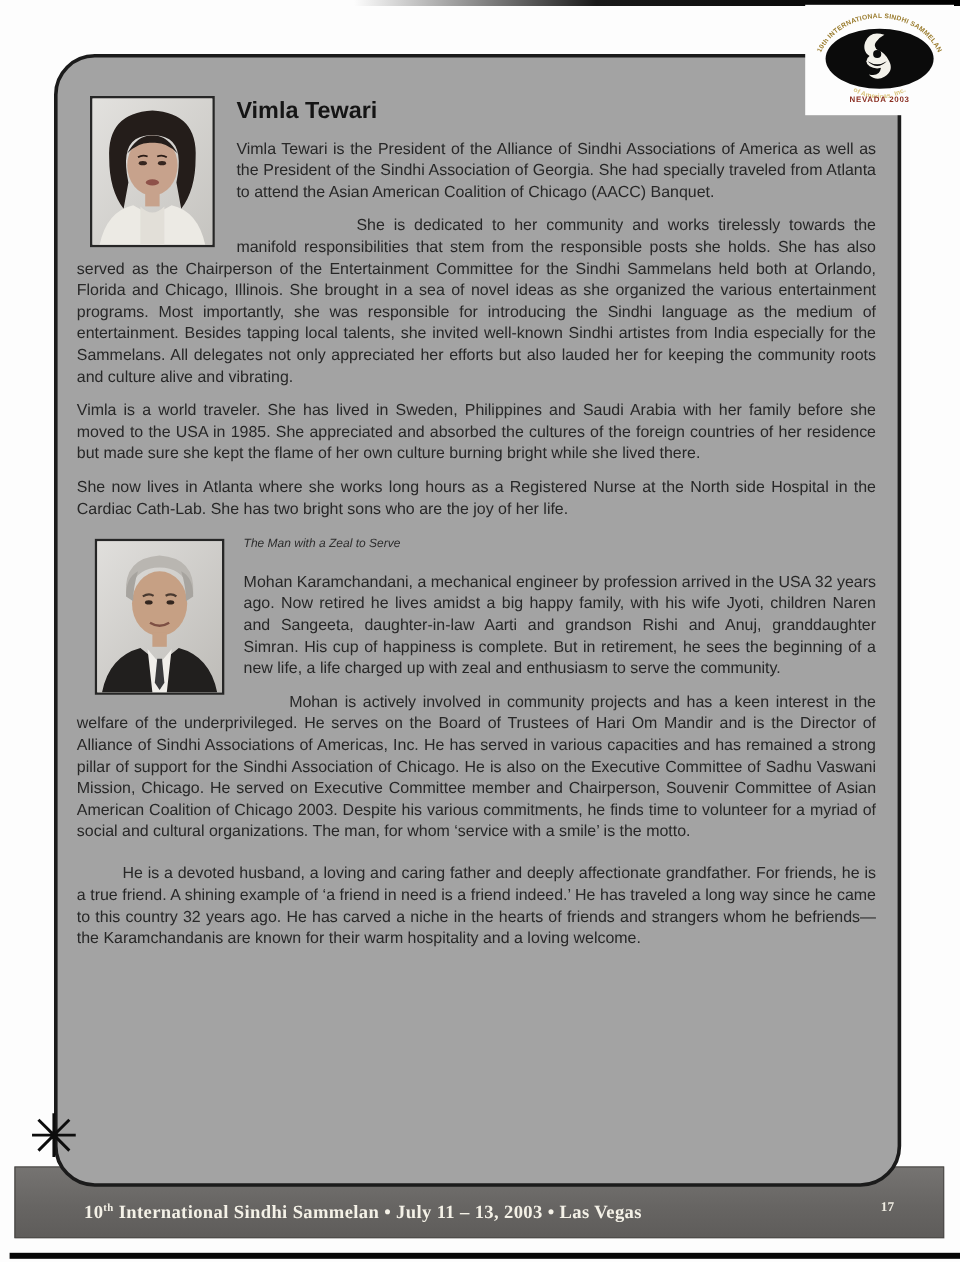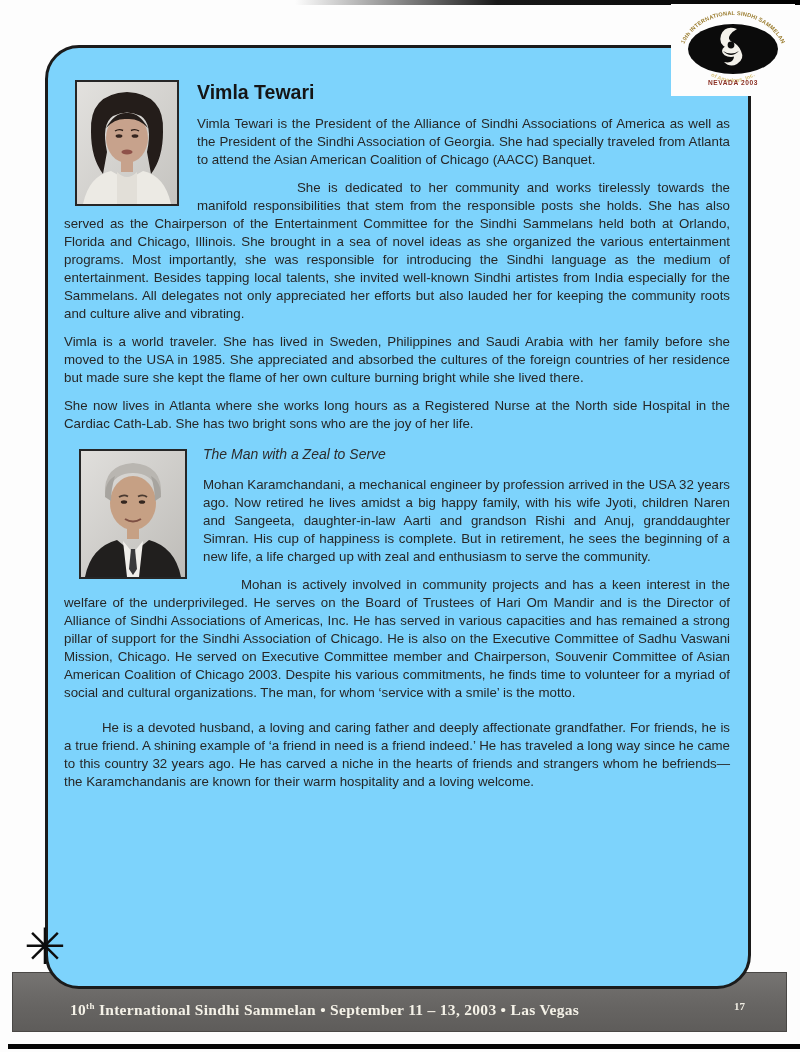--- a/index.html
+++ b/index.html
@@ -16,36 +16,36 @@
                background:linear-gradient(#767472,#676563 55%,#5e5c5a);
                box-shadow:inset 0 0 0 1px #4a4846;z-index:1;}
   .footer-text{position:absolute;left:58px;top:29px;color:#f4f1e7;
                font-family:"Liberation Serif",serif;font-weight:bold;font-size:15.5px;
                letter-spacing:.3px;white-space:nowrap;}
   .footer-text sup{font-size:9px;vertical-align:super;}
   .page-number{position:absolute;right:42px;top:28px;color:#efece2;
                font-family:"Liberation Serif",serif;font-weight:bold;font-size:11px;}
 
   
-  .card{position:absolute;left:45px;top:45px;width:706px;height:944px;background:#7dd3fc;
+  .card{position:absolute;left:45px;top:45px;width:706px;height:944px;background:#a3a3a3;
         border:3px solid #1b1b1b;border-radius:34px;box-sizing:border-box;
         padding:0 18px 0 16px;z-index:2;overflow:hidden;}
 
   .bio{color:#272727;font-size:13.3px;line-height:18px;}
   .bio::after{content:"";display:block;clear:both;}
   .bio-vimla{padding-top:32px;}
   .bio-mohan{padding-top:12px;}
 
   .photo{float:left;border:2px solid #262626;background:#d8d6d2;}
   .photo svg{display:block;}
   .photo-vimla{margin:0 18px 6px 11px;}
   .photo-mohan{margin:4px 16px 6px 15px;}
 
   h2{font-size:19.5px;line-height:22px;margin:1px 0 7px 0;color:#151515;font-weight:bold;}
-  .subtitle{font-style:italic;font-size:14px;color:#2d2d2d;margin:0 0 13px 0;}
+  .subtitle{font-style:italic;font-size:10px;color:#2d2d2d;margin:0 0 13px 0;}
   p{margin:10px 0 0 0;text-align:justify;}
   p.p-first{margin-top:12px;}
   .indent-xl{text-indent:100px;}
   .indent-md{text-indent:38px;}
   .gap-top{margin-top:17px;}
 
   
   .asterisk{position:absolute;left:24px;top:922px;font-size:50px;line-height:50px;
             color:#0d0d0d;z-index:3;font-family:"DejaVu Sans",sans-serif;}
 
@@ -122,21 +122,21 @@
       <div class="subtitle">The Man with a Zeal to Serve</div>
       <p class="p-first">Mohan Karamchandani, a mechanical engineer by profession arrived in the USA 32 years ago. Now retired he lives amidst a big happy family, with his wife Jyoti, children Naren and Sangeeta, daughter-in-law Aarti and grandson Rishi and Anuj, granddaughter Simran. His cup of happiness is complete. But in retirement, he sees the beginning of a new life, a life charged up with zeal and enthusiasm to serve the community.</p>
       <p class="indent-md">Mohan is actively involved in community projects and has a keen interest in the welfare of the underprivileged. He serves on the Board of Trustees of Hari Om Mandir and is the Director of Alliance of Sindhi Associations of Americas, Inc. He has served in various capacities and has remained a strong pillar of support for the Sindhi Association of Chicago. He is also on the Executive Committee of Sadhu Vaswani Mission, Chicago. He served on Executive Committee member and Chairperson, Souvenir Committee of Asian American Coalition of Chicago 2003. Despite his various commitments, he finds time to volunteer for a myriad of social and cultural organizations. The man, for whom ‘service with a smile’ is the motto.</p>
       <p class="indent-md gap-top">He is a devoted husband, a loving and caring father and deeply affectionate grandfather. For friends, he is a true friend. A shining example of ‘a friend in need is a friend indeed.’ He has traveled a long way since he came to this country 32 years ago. He has carved a niche in the hearts of friends and strangers whom he befriends—the Karamchandanis are known for their warm hospitality and a loving welcome.</p>
     </section>
 
   </div>
 
   <div class="footer-band">
     <div class="footer-text">
-      <span>10</span><sup>th</sup><span> International Sindhi Sammelan • September 11 – 13, 2003 • Las Vegas</span>
+      <span>10</span><sup>th</sup><span> International Sindhi Sammelan • July 11 – 13, 2003 • Las Vegas</span>
     </div>
     <div class="page-number">17</div>
   </div>
 
   <div class="asterisk">✳</div>
 
   <div class="logo">
     <svg width="124" height="92" viewBox="0 0 124 92" xmlns="http://www.w3.org/2000/svg">
       <defs>
         <path id="lg-arc1" d="M 9 58 A 53 47 0 0 1 115 58"></path>

